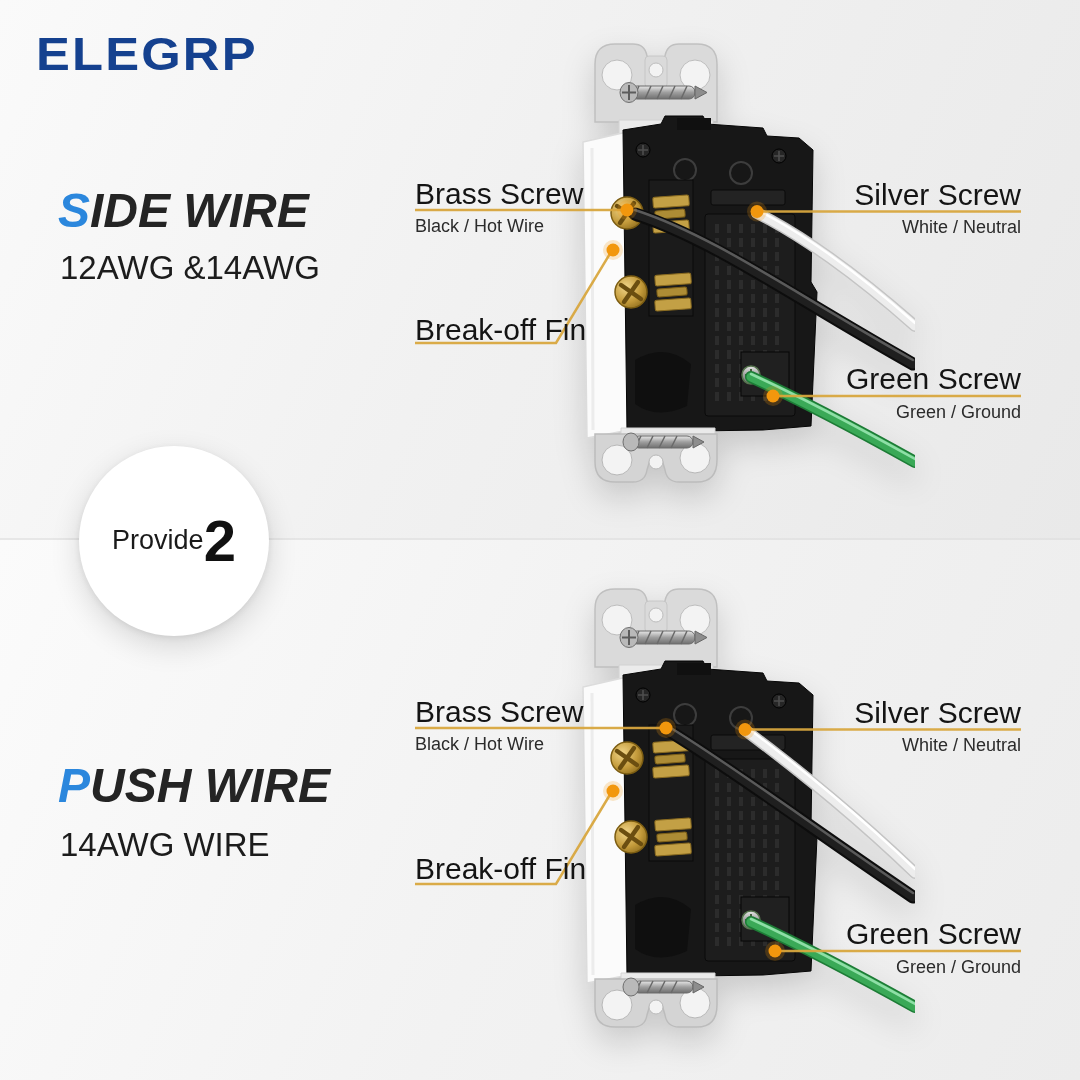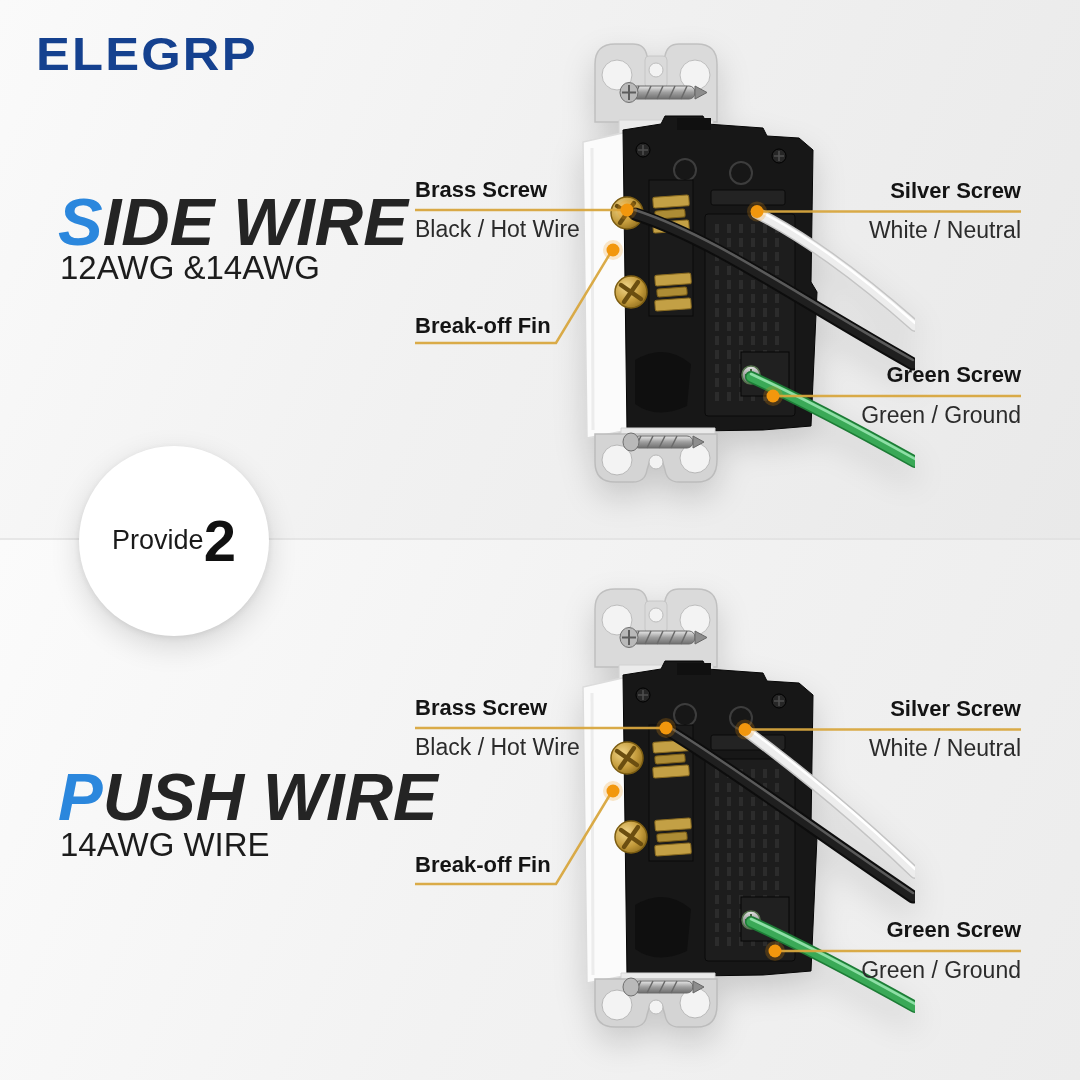--- a/index.html
+++ b/index.html
@@ -7,30 +7,30 @@
        font-family:"Liberation Sans",sans-serif;background:#f1f1f1;}
   .bg{position:absolute;left:0;width:1080px;}
   .bg-top{top:0;height:540px;background:linear-gradient(115deg,#fafafa 0%,#f1f1f1 45%,#e9e9e9 100%);}
   .bg-bottom{top:540px;height:540px;background:linear-gradient(115deg,#fbfbfb 0%,#f2f2f2 50%,#ececec 100%);}
   .divider{position:absolute;top:538px;left:0;width:1080px;height:2px;background:#dfdfdf;opacity:.65;}
 
   .logo{position:absolute;left:36px;top:26px;font-size:47px;font-weight:bold;
         color:#15418f;letter-spacing:2px;transform:scaleX(1.08);transform-origin:left center;}
 
   .big-title{position:absolute;left:58px;font-style:italic;font-weight:bold;
-             font-size:67px;color:#242424;letter-spacing:0;white-space:nowrap;z-index:6;}
+             font-size:48px;color:#242424;letter-spacing:0;white-space:nowrap;z-index:6;}
   .big-title .accent{color:#2b87dd;}
   .t-side{top:183px;}
   .t-push{top:758px;}
   .subtitle{position:absolute;left:60px;font-size:33px;color:#1c1c1c;white-space:nowrap;z-index:6;}
   .s-side{top:249px;}
   .s-push{top:826px;}
 
-  .lbl-t{position:absolute;font-weight:bold;font-size:22px;color:#141414;white-space:nowrap;z-index:6;}
-  .lbl-d{position:absolute;font-size:23px;color:#2b2b2b;white-space:nowrap;z-index:6;}
+  .lbl-t{position:absolute;font-weight:normal;font-size:30px;color:#141414;white-space:nowrap;z-index:6;}
+  .lbl-d{position:absolute;font-size:18px;color:#2b2b2b;white-space:nowrap;z-index:6;}
   .l-left{left:415px;}
   .l-right{right:59px;}
 
   .badge{position:absolute;left:79px;top:446px;width:190px;height:190px;border-radius:50%;
          background:#ffffff;box-shadow:0 10px 30px rgba(0,0,0,.14),0 2px 6px rgba(0,0,0,.08);
          display:flex;flex-direction:row;align-items:center;justify-content:center;z-index:5;}
   .badge-line{font-size:27px;color:#1a1a1a;line-height:1.15;}
   .badge-num{font-size:58px;font-weight:bold;color:#111;line-height:1.05;}
 
   .outlet{position:absolute;left:565px;width:350px;height:460px;z-index:2;

